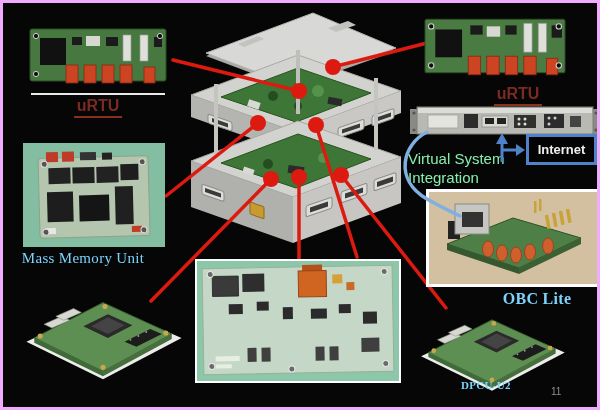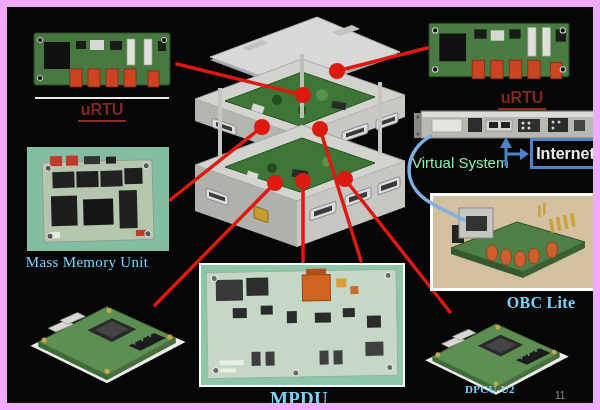--- a/index.html
+++ b/index.html
@@ -1,30 +1,30 @@
 <!DOCTYPE html>
 <html><head>
 <meta charset="utf-8">
 <style>
   html,body{margin:0;padding:0;background:#222;}
   #canvas{
     position:relative;width:600px;height:410px;
-    background:#060606;border:7px solid #f0abfc;box-sizing:border-box;
+    background:#060606;border:3px solid #f0abfc;box-sizing:border-box;
     overflow:hidden;font-family:"Liberation Sans",sans-serif;
   }
   .abs{position:absolute;}
   .layer1{z-index:1;} .layer2{z-index:2;} .layer3{z-index:3;} .layer4{z-index:4;}
   .photo{display:block;}
   .lbl{color:#7dd3fc;text-align:center;letter-spacing:.3px;font-family:Liberation Serif, serif;}
   .lbl-board{font-weight:700;}
   .urtu-lbl{color:#7c2b22;font-weight:700;font-size:16px;text-align:center;}
   .urtu-lbl span{display:inline-block;border-bottom:2px solid #8a2e20;padding:0 3px 1px 3px;}
   .whiteline{background:#e9e9e9;height:2px;}
   #internet-box{
-    border:3px solid #4f82c8;color:#efefef;font-size:16px;font-weight:600;
+    border:3px solid #4f82c8;color:#efefef;font-size:13px;font-weight:600;
     display:flex;align-items:center;justify-content:center;background:rgba(0,0,0,.2);
   }
   #vsi-text{color:#86efac;font-size:15px;line-height:19px;text-align:left;}
   #page-num{color:#8f8f8f;font-size:10px;text-align:left;}
 </style>
 </head>
 <body>
 
 <div id="canvas">
 
@@ -201,20 +201,21 @@
       <circle cx="4" cy="25" r="1.6" fill="#555"></circle>
     <circle cx="186" cy="8" r="1.6" fill="#555"></circle>
       <circle cx="186" cy="25" r="1.6" fill="#555"></circle>
   </svg>
 
   <div id="internet-box" class="abs layer3" style="left:523px;top:131px;width:71px;height:31px;box-sizing:border-box;">
     <span>Internet</span>
   </div>
   <div id="vsi-text" class="abs layer3" style="left:405px;top:146px;width:130px;">
     <div>Virtual System</div>
+    <div>Integration</div>
   </div>
 
   <svg class="abs layer3 photo" style="left:423px;top:186px;" width="174" height="98" viewBox="0 0 174 98">
     <rect x="0" y="0" width="174" height="98" fill="#ffffff"></rect>
     <rect x="3" y="3" width="168" height="92" fill="#d2c0a0"></rect>
     <polygon points="21,55 93,79 155,49 87,29" fill="#4e7f46" stroke="#2f5129" stroke-width="1"></polygon>
     <polygon points="21,55 93,79 93,85 21,61" fill="#35582f"></polygon>
     <polygon points="93,79 155,49 155,55 93,85" fill="#3a6033"></polygon>
     <rect x="22" y="32" width="12" height="18" fill="#222"></rect>
     <rect x="29" y="15" width="34" height="30" fill="#c6c6c2" stroke="#8a8a86" stroke-width="1"></rect>
@@ -315,21 +316,20 @@
         <rect x="20" y="104" width="16" height="4" fill="#e6efe2"></rect>
       <g fill="#6a6a6a" stroke="#e8e8e8" stroke-width="1">
         <circle cx="16" cy="14" r="3"></circle>
           <circle cx="190" cy="14" r="3"></circle>
           <circle cx="16" cy="106" r="3"></circle>
           <circle cx="190" cy="106" r="3"></circle>
           <circle cx="96" cy="110" r="3"></circle>
       </g>
     </g>
   </svg>
-  <div class="abs layer3 lbl lbl-board" style="left:192px;top:381px;width:200px;font-size:19px;">MPDU</div>
 
   <svg class="abs layer3 photo" style="left:405px;top:295px;" width="168" height="100" viewBox="0 0 180 110">
     <polygon points="12,64 90,102 170,60 92,26" fill="#ececea"></polygon>
     <polygon points="20,60 90,94 160,56 90,24" fill="#5d8f52" stroke="#39592f" stroke-width="1"></polygon>
     <polygon points="20,60 90,94 90,99 20,65" fill="#3f6b38"></polygon>
     <polygon points="90,94 160,56 160,61 90,99" fill="#466f3d"></polygon>
     <polygon points="70,48 95,60 120,47 95,36" fill="#2a2a2a"></polygon>
     <polygon points="78,48 95,56 112,47 95,39" fill="#444"></polygon>
     <g fill="#d8d8d2" stroke="#8a8a84" stroke-width="0.6">
       <polygon points="30,46 48,38 56,42 38,50"></polygon>

